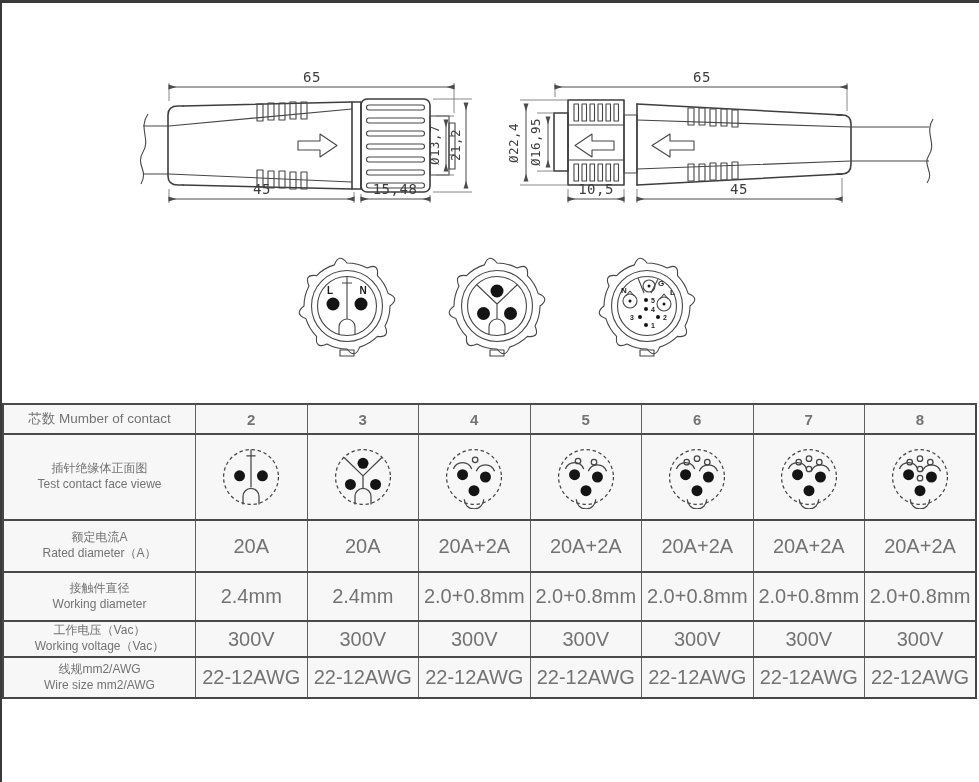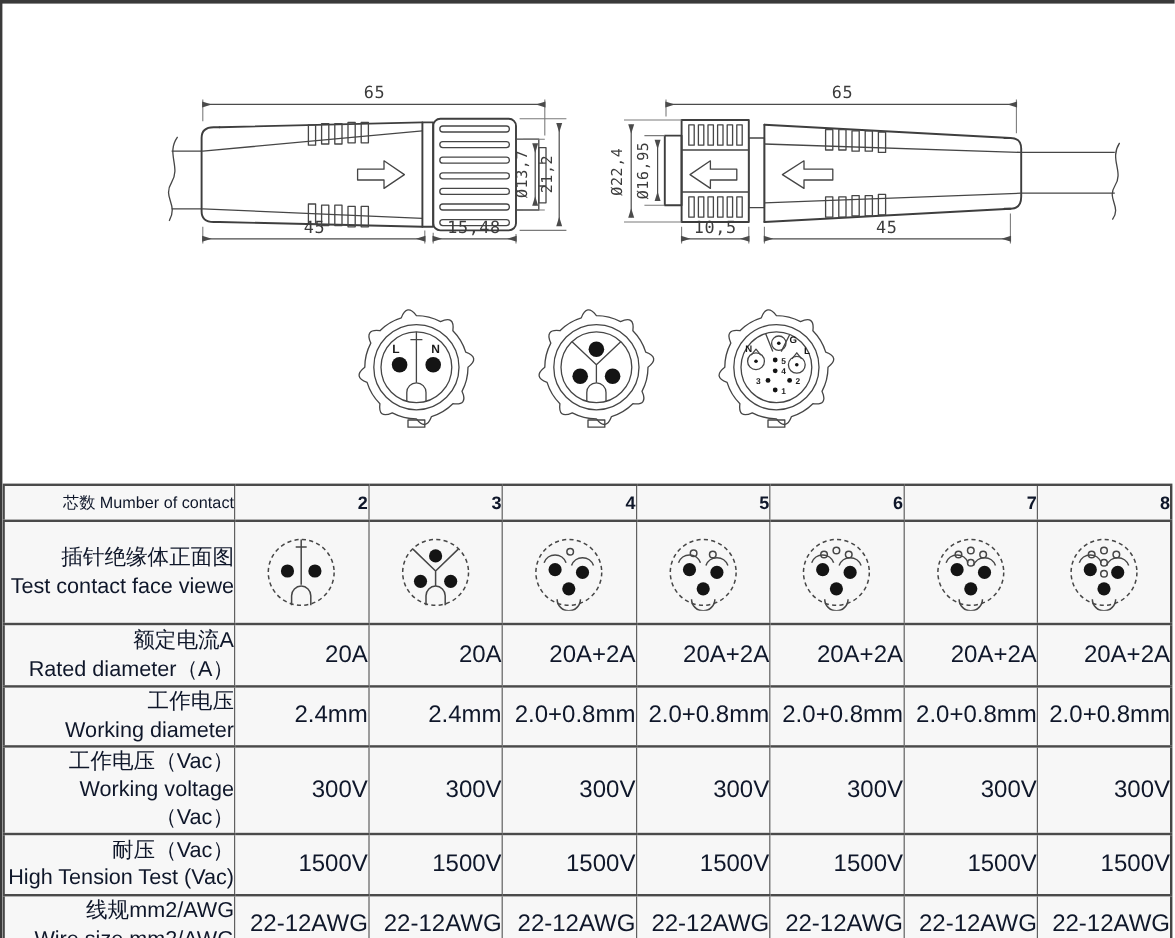--- a/index.html
+++ b/index.html
@@ -1,36 +1,36 @@
 <!DOCTYPE html>
 <html><head>
 <meta charset="utf-8">
 <style>
   html,body{margin:0;padding:0;background:#fff}
   .page{position:relative;width:979px;height:782px;background:#fff;
         border-top:3px solid #3a3a3a;border-left:2px solid #3a3a3a;
         box-sizing:border-box;overflow:hidden;
-        font-family:"Liberation Sans",sans-serif;color:#0f172a}
+        font-family:"Liberation Sans",sans-serif;color:#737373}
   svg#drawings{display:block}
   .ol{stroke:#3e3e3e;stroke-width:1.6;fill:none;stroke-linejoin:round;stroke-linecap:round}
   .ol2{stroke:#464646;stroke-width:1.1;fill:none;stroke-linejoin:round}
   .xl{stroke:#7a7a7a;stroke-width:0.9;fill:none}
   .dl{stroke:#4b4b4b;stroke-width:1;fill:none;marker-start:url(#arr);marker-end:url(#arr)}
   .dim{font-family:"DejaVu Sans Mono",monospace;font-size:14px;fill:#3c3c3c;letter-spacing:0.5px}
   .dimS{font-size:12.5px}
   table.spec{border-collapse:collapse;table-layout:fixed;width:975px;background:#f7f7f7;
              border:2px solid #464646;margin-left:0}
   table.spec td{border-top:2px solid #4a4a4a;border-left:1px solid #606060;
-                text-align:right;vertical-align:middle;padding:0;overflow:hidden}
-  td.label-cell{width:191px;font-size:18px;line-height:1.32}
+                text-align:center;vertical-align:middle;padding:0;overflow:hidden}
+  td.label-cell{width:191px;font-size:12px;line-height:1.32}
   td.col-head{font-size:15px;font-weight:bold}
   td.head-label{font-size:13.5px}
   td.val{font-size:20px}
   tr.r-head{height:30px} tr.r-face{height:86px}
-  tr.r1{height:52px} tr.r2{height:49px} tr.r3{height:52px} tr.r4{height:51px} tr.r5{height:41px}
+  tr.r1{height:52px} tr.r2{height:49px} tr.r3{height:36px} tr.r4{height:51px} tr.r5{height:41px}
   .face-icon{display:block;margin:0 auto}
   .pinlbl{font-family:"Liberation Sans",sans-serif;font-weight:bold;fill:#1a1a1a}
 </style>
 </head>
 <body>
 
 <div class="page">
 
   <svg id="drawings" width="977" height="400" viewBox="0 0 977 400">
     <defs>
@@ -317,21 +317,21 @@
           <td class="val">20A</td>
           <td class="val">20A</td>
           <td class="val">20A+2A</td>
           <td class="val">20A+2A</td>
           <td class="val">20A+2A</td>
           <td class="val">20A+2A</td>
           <td class="val">20A+2A</td>
         </tr>
         <tr class="r2">
           <td class="label-cell">
-            <div>工作电压</div>
+            <div>接触件直径</div>
             <div>Working diameter</div>
           </td>
           <td class="val">2.4mm</td>
           <td class="val">2.4mm</td>
           <td class="val">2.0+0.8mm</td>
           <td class="val">2.0+0.8mm</td>
           <td class="val">2.0+0.8mm</td>
           <td class="val">2.0+0.8mm</td>
           <td class="val">2.0+0.8mm</td>
         </tr>
@@ -340,33 +340,20 @@
             <div>工作电压（Vac）</div>
             <div>Working voltage（Vac）</div>
           </td>
           <td class="val">300V</td>
           <td class="val">300V</td>
           <td class="val">300V</td>
           <td class="val">300V</td>
           <td class="val">300V</td>
           <td class="val">300V</td>
           <td class="val">300V</td>
-        </tr>
-        <tr class="r4">
-          <td class="label-cell">
-            <div>耐压（Vac）</div>
-            <div>High Tension Test (Vac)</div>
-          </td>
-          <td class="val">1500V</td>
-          <td class="val">1500V</td>
-          <td class="val">1500V</td>
-          <td class="val">1500V</td>
-          <td class="val">1500V</td>
-          <td class="val">1500V</td>
-          <td class="val">1500V</td>
         </tr>
         <tr class="r5">
           <td class="label-cell">
             <div>线规mm2/AWG</div>
             <div>Wire size mm2/AWG</div>
           </td>
           <td class="val">22-12AWG</td>
           <td class="val">22-12AWG</td>
           <td class="val">22-12AWG</td>
           <td class="val">22-12AWG</td>

